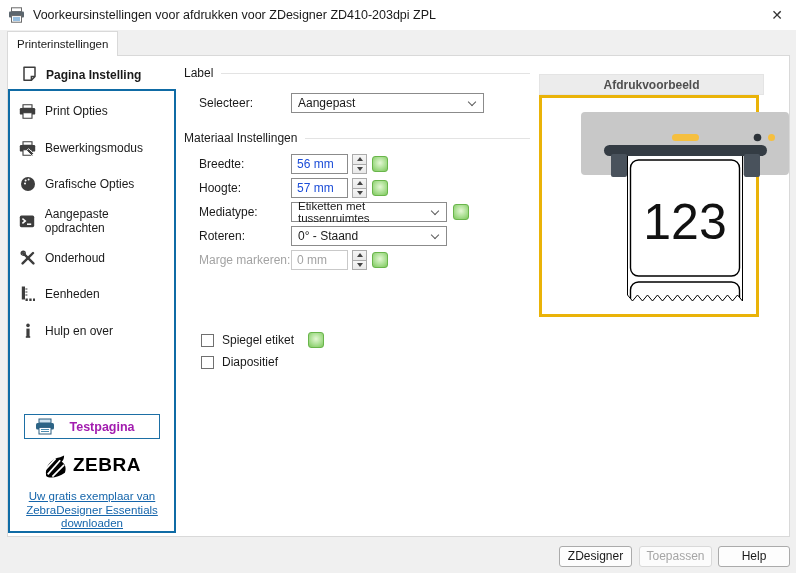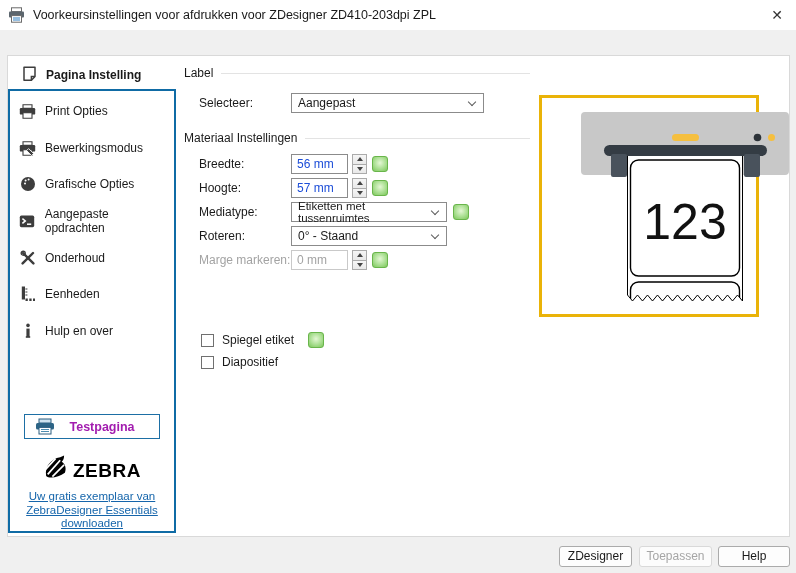--- a/index.html
+++ b/index.html
@@ -20,21 +20,21 @@
   .page { position:absolute; left:7px; top:55px; width:783px; height:482px; background:#fff; border:1px solid #d9d9d9; z-index:2; }
 
   
   .sel-item { position:absolute; left:2px; top:7px; width:164px; height:24px; display:flex; align-items:center; padding-left:11px; gap:8px; font-weight:bold; background:#fff; }
   .navbox { position:absolute; left:0; top:33px; width:168px; height:444px; border:2px solid #0f6ba5; background:#fff; }
   .nav-item { position:absolute; left:0; width:160px; height:24px; display:flex; align-items:center; padding-left:9px; gap:9px; cursor:default; }
   .nav-item .ni { width:17px; display:flex; justify-content:center; }
   .testpage-btn { position:absolute; left:14px; top:323px; width:136px; height:25px; border:1px solid #1d6fa5; background:#fff; display:flex; align-items:center; cursor:default; }
   .testpage-btn .ticn { margin-left:10px; display:flex; }
   .testpage-btn .tlbl { flex:1; text-align:center; color:#a21caf; font-weight:bold; font-size:12.5px; margin-right:10px; }
-  .zebra-row { position:absolute; left:0; top:363px; width:164px; display:flex; align-items:flex-end; justify-content:center; gap:5px; }
+  .zebra-row { position:absolute; left:0; top:363px; width:164px; display:flex; align-items:flex-start; justify-content:center; gap:5px; }
   .zebra-word { font-size:19px; font-weight:800; letter-spacing:0.5px; color:#000; }
   .dl-links { position:absolute; left:0; top:399px; width:164px; text-align:center; line-height:13.5px; font-size:11.5px; }
   .dl-links a { color:#1565ab; text-decoration:underline; cursor:pointer; }
 
   
   .group-hd { position:absolute; left:176px; width:346px; height:14px; display:flex; align-items:center; gap:8px; }
   .group-hd .gt { white-space:nowrap; color:#1a1a1a; }
   .group-hd .gl { flex:1; border-top:1px solid #e3e3e3; margin-top:1px; }
   .frow { position:absolute; left:191px; height:20px; display:flex; align-items:center; }
   .flabel { width:92px; }
@@ -75,20 +75,21 @@
         <rect x="3.5" y="0.8" width="10" height="3.8" fill="#fff" stroke="#6a6a6a"></rect>
         <rect x="1" y="4.6" width="15" height="6" rx="1" fill="#5c666e"></rect>
         <rect x="3.5" y="8.6" width="10" height="6.6" fill="#fff" stroke="#6a6a6a"></rect>
         <path d="M5 11h7M5 13h7" stroke="#2f7fc1" stroke-width="1"></path>
       </svg>
     </span>
     <span class="ttext">Voorkeursinstellingen voor afdrukken voor ZDesigner ZD410-203dpi ZPL</span>
     <span class="close-btn">✕</span>
   </div>
 
+  <div class="tab">Printerinstellingen</div>
 
   <div class="page">
 
     <div class="sel-item">
       <span>
         <svg width="17" height="16" viewBox="0 0 17 16">
           <path d="M3 1.2h11v9.3l-3.6 3.8H3z" fill="none" stroke="#3d3d3d" stroke-width="1.5" stroke-linejoin="round"></path>
           <path d="M14 10.5h-3.6v3.8" fill="none" stroke="#3d3d3d" stroke-width="1.5"></path>
         </svg>
       </span>
@@ -280,20 +281,21 @@
       <span class="checkbox"></span>
       <span>Spiegel etiket</span>
       <span class="green" style="margin-left:14px"></span>
     </div>
 
     <div class="frow cbrow" style="top:248px">
       <span class="checkbox"></span>
       <span>Diapositief</span>
     </div>
 
+    <div class="pv-header">Afdrukvoorbeeld</div>
     <div class="pv-box">
       <svg width="223" height="220" viewBox="0 0 223 220">
         <defs>
           <clipPath id="stripClip">
             <path d="M53.5,52 L53.5,197 L58.5,203 L63.5,197 L68.5,203 L73.5,197 L78.5,203 L83.5,197 L88.5,203 L93.5,197 L98.5,203 L103.5,197 L108.5,203 L113.5,197 L118.5,203 L123.5,197 L128.5,203 L133.5,197 L138.5,203 L143.5,197 L148.5,203 L153.5,197 L158.5,203 L163.5,197 L168.5,203 L168.5,52 Z"></path>
           </clipPath>
         </defs>
         <rect x="7" y="14" width="208" height="63" rx="4" fill="#c8c8c8"></rect>
         <rect x="98" y="36" width="27" height="7" rx="3.5" fill="#f5bf3f"></rect>
         <circle cx="183.5" cy="39.5" r="3.8" fill="#2c3238"></circle>

